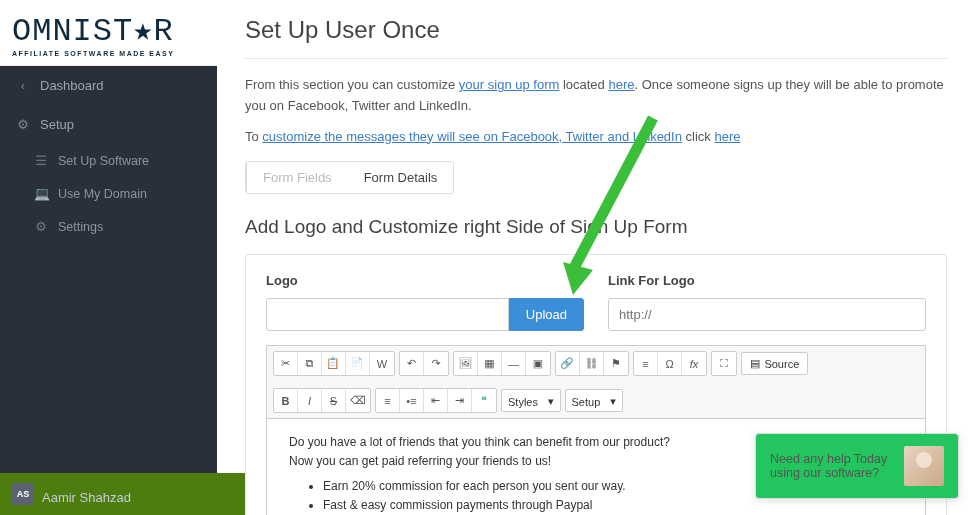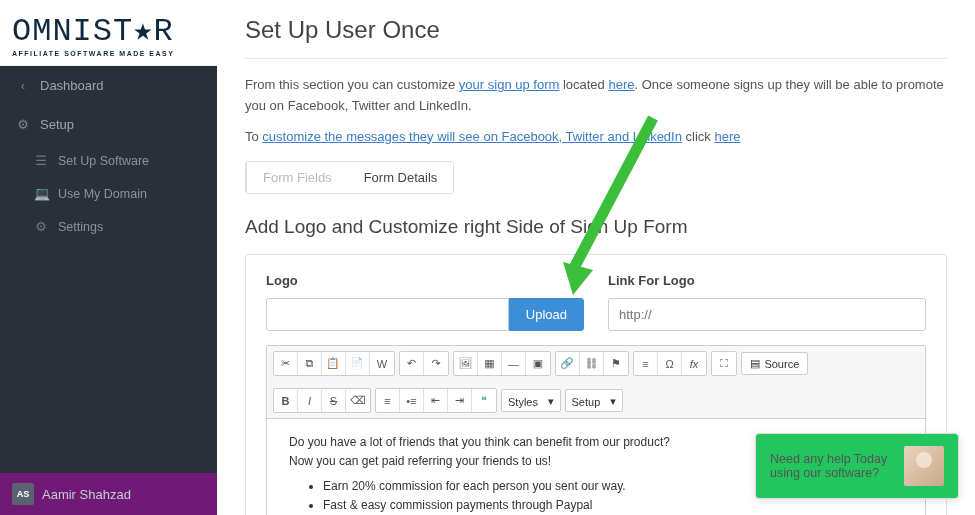--- a/index.html
+++ b/index.html
@@ -5,21 +5,21 @@
 * { box-sizing: border-box; margin: 0; padding: 0; }
 body { font-family: -apple-system, BlinkMacSystemFont, "Segoe UI", Arial, sans-serif; font-size: 13px; color: #333; background: #fff; width: 975px; height: 515px; overflow: hidden; position: relative; }
 .sidebar { position: absolute; left: 0; top: 0; width: 217px; height: 515px; background: #2a3039; color: #8b93a0; }
 .logo-area { background: #fff; padding: 10px 12px 8px; border-bottom: 1px solid #eee; }
 .logo-text { font-family: Liberation Mono, monospace; font-size: 32px; letter-spacing: 1px; color: #0f2a3f; font-weight: 400; }
 .logo-text .star { color: #0f2a3f; }
 .logo-sub { font-size: 7px; letter-spacing: 1.5px; color: #0f2a3f; font-weight: bold; }
 .nav-item { display: flex; align-items: center; gap: 10px; padding: 12px 16px; cursor: pointer; color: #9aa3b0; font-size: 13px; }
 .nav-sub { padding-left: 34px; font-size: 12.5px; color: #8b93a0; padding-top: 9px; padding-bottom: 9px; }
 .nav-icon { width: 14px; display: inline-block; text-align: center; font-size: 13px; opacity: 0.7; }
-.user-footer { position: absolute; bottom: 0; left: 0; width: 217px; background: #701a75; padding: 10px 12px; display: flex; align-items: center; gap: 8px; color: #c5ccd6; font-size: 13px; }
+.user-footer { position: absolute; bottom: 0; left: 0; width: 245px; background: #4d7c0f; padding: 10px 12px; display: flex; align-items: flex-end; gap: 8px; color: #c5ccd6; font-size: 13px; }
 .avatar-box { width: 22px; height: 22px; background: #5a6270; color: #fff; font-size: 9px; font-weight: bold; display: flex; align-items: center; justify-content: center; border-radius: 2px; }
 .main { position: absolute; left: 217px; top: 0; right: 0; height: 515px; overflow: hidden; padding: 16px 28px; }
 h1.page-title { font-size: 24px; font-weight: 400; color: #444; margin-bottom: 14px; }
 .hr { border: none; border-top: 1px solid #e6e6e6; margin-bottom: 16px; }
 .intro { font-size: 13px; color: #555; line-height: 1.6; margin-bottom: 10px; }
 .intro a { color: #3a7cc7; text-decoration: underline; }
 .tabs { display: flex; border: 1px solid #ddd; border-radius: 3px; width: fit-content; margin: 14px 0 22px; overflow: hidden; }
 .tab { padding: 8px 16px; font-size: 13px; cursor: pointer; background: #fff; }
 .tab.active { color: #444; font-weight: 500; }
 .tab.inactive { color: #bbb; border-left: 1px solid #ddd; }

